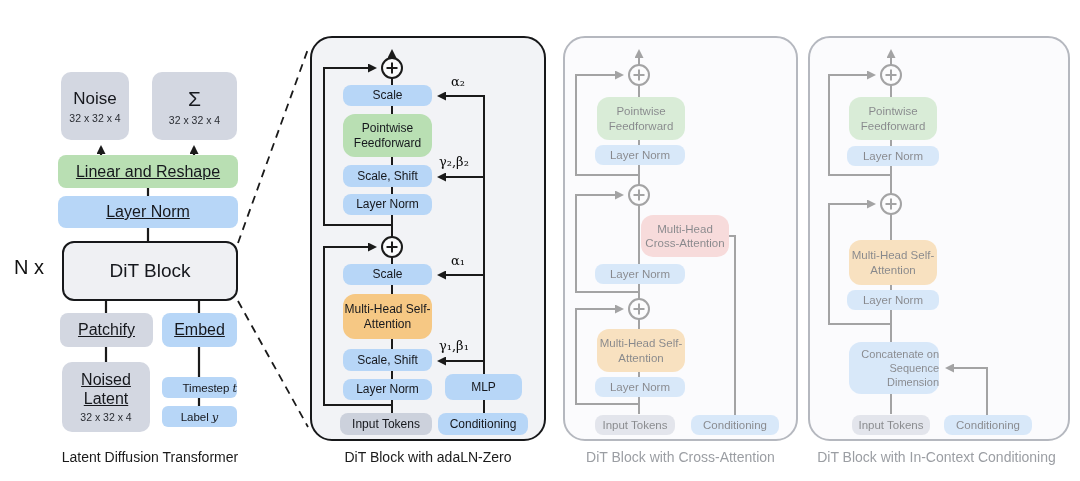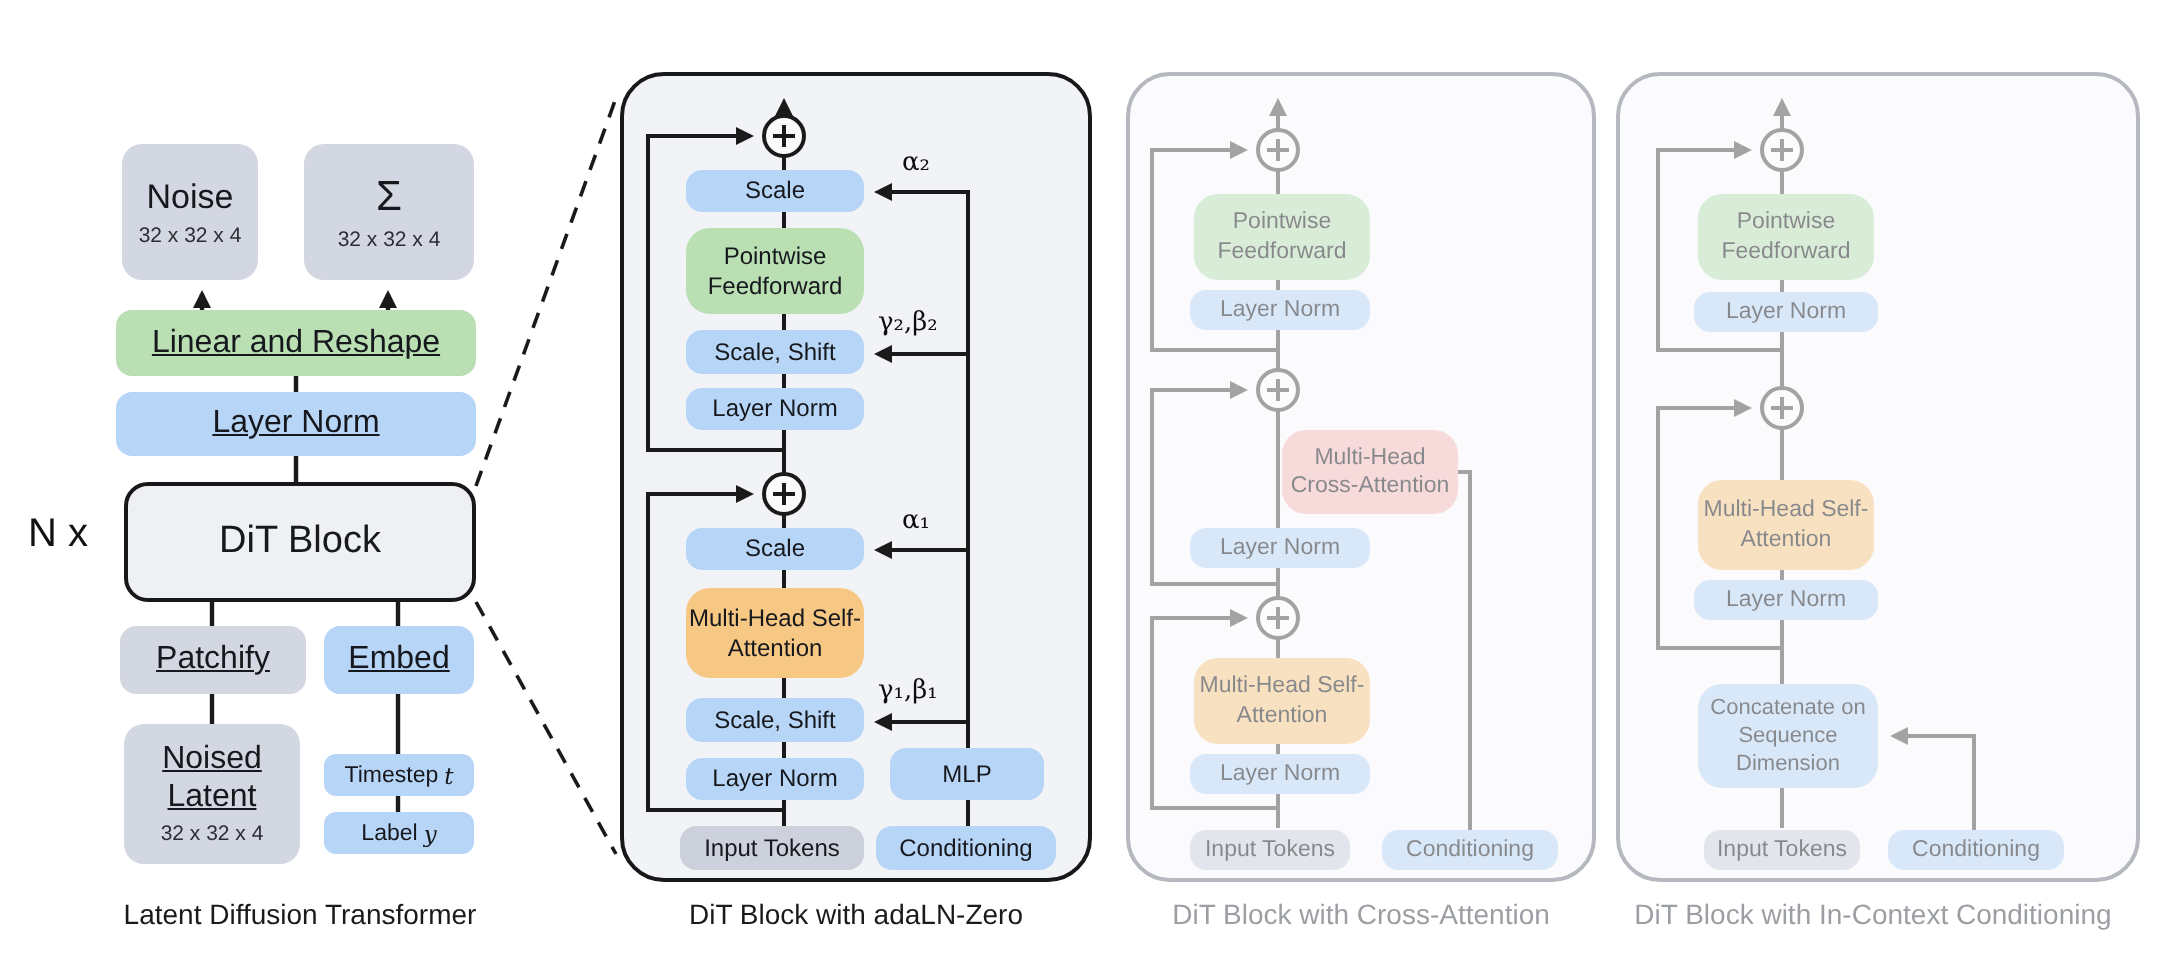--- a/index.html
+++ b/index.html
@@ -20,21 +20,21 @@
   .orange { background:#f6c884; }
   .red    { background:#f5bcba;margin-left:44px; }
   .white-box { background:#eff0f3; border:2px solid #17181a; }
   .r10 { border-radius:10px; }
   .r12 { border-radius:12px; }
   .f19 { font-size:19px; }
   .f17 { font-size:17px; }
   .f16 { font-size:16px;text-decoration:underline; }
   .f12 { font-size:12px; line-height:1.2; }
   .f115 { font-size:11.5px; line-height:1.25; }
-  .f11 { font-size:11px; line-height:1.3; }
+  .f11 { font-size:11px; line-height:1.3;text-align:right; }
   .dims { font-size:10.5px; margin-top:3px; color:#2a2d33; }
   .mvar { font-style:italic; font-family:"DejaVu Serif", serif; margin-left:3px; }
   .nx { position:absolute; left:14px; top:256px; font-size:20px; color:#111; }
   .sigma { font-size:21px; font-weight:500; }
   .panel { position:absolute; box-sizing:border-box; border-radius:22px; }
   .p2 { left:310px; top:36px; width:236px; height:405px; background:#f2f3f6; border:2.5px solid #17181a; }
   .pf { background:#fbfbfd; border:2px solid #b5b8bf; }
   .p3 { left:563px; top:36px; width:235px; height:405px; }
   .p4 { left:808px; top:36px; width:262px; height:405px; }
   .fade { position:absolute; left:0; top:0; right:0; bottom:0; opacity:0.5; }
@@ -95,21 +95,21 @@
   <div class="box gray f16" style="left:60px; top:313px; width:93px; height:34px;">
     <span>Patchify</span>
   </div>
   <div class="box blue f16" style="left:162px; top:313px; width:75px; height:34px;">
     <span>Embed</span>
   </div>
   <div class="box gray r10" style="left:62px; top:362px; width:88px; height:70px;">
     <span class="f16" style="line-height:1.15;">Noised Latent</span>
     <span class="dims">32 x 32 x 4</span>
   </div>
-  <div class="box blue" style="left:162px; top:377px; width:75px; height:21px; border-radius:6px; font-size:11.5px; flex-direction:row;">
+  <div class="box blue" style="left:162px; top:377px; width:75px; height:21px; border-radius:6px; font-size:11.5px; flex-direction:row;justify-content:flex-end;">
     <span>Timestep</span>
     <span class="mvar">t</span>
   </div>
   <div class="box blue" style="left:162px; top:406px; width:75px; height:21px; border-radius:6px; font-size:11.5px; flex-direction:row;">
     <span>Label</span>
     <span class="mvar">y</span>
   </div>
   <div class="caption" style="left:30px; width:240px;">Latent Diffusion Transformer</div>
 
   <div class="panel p2">

